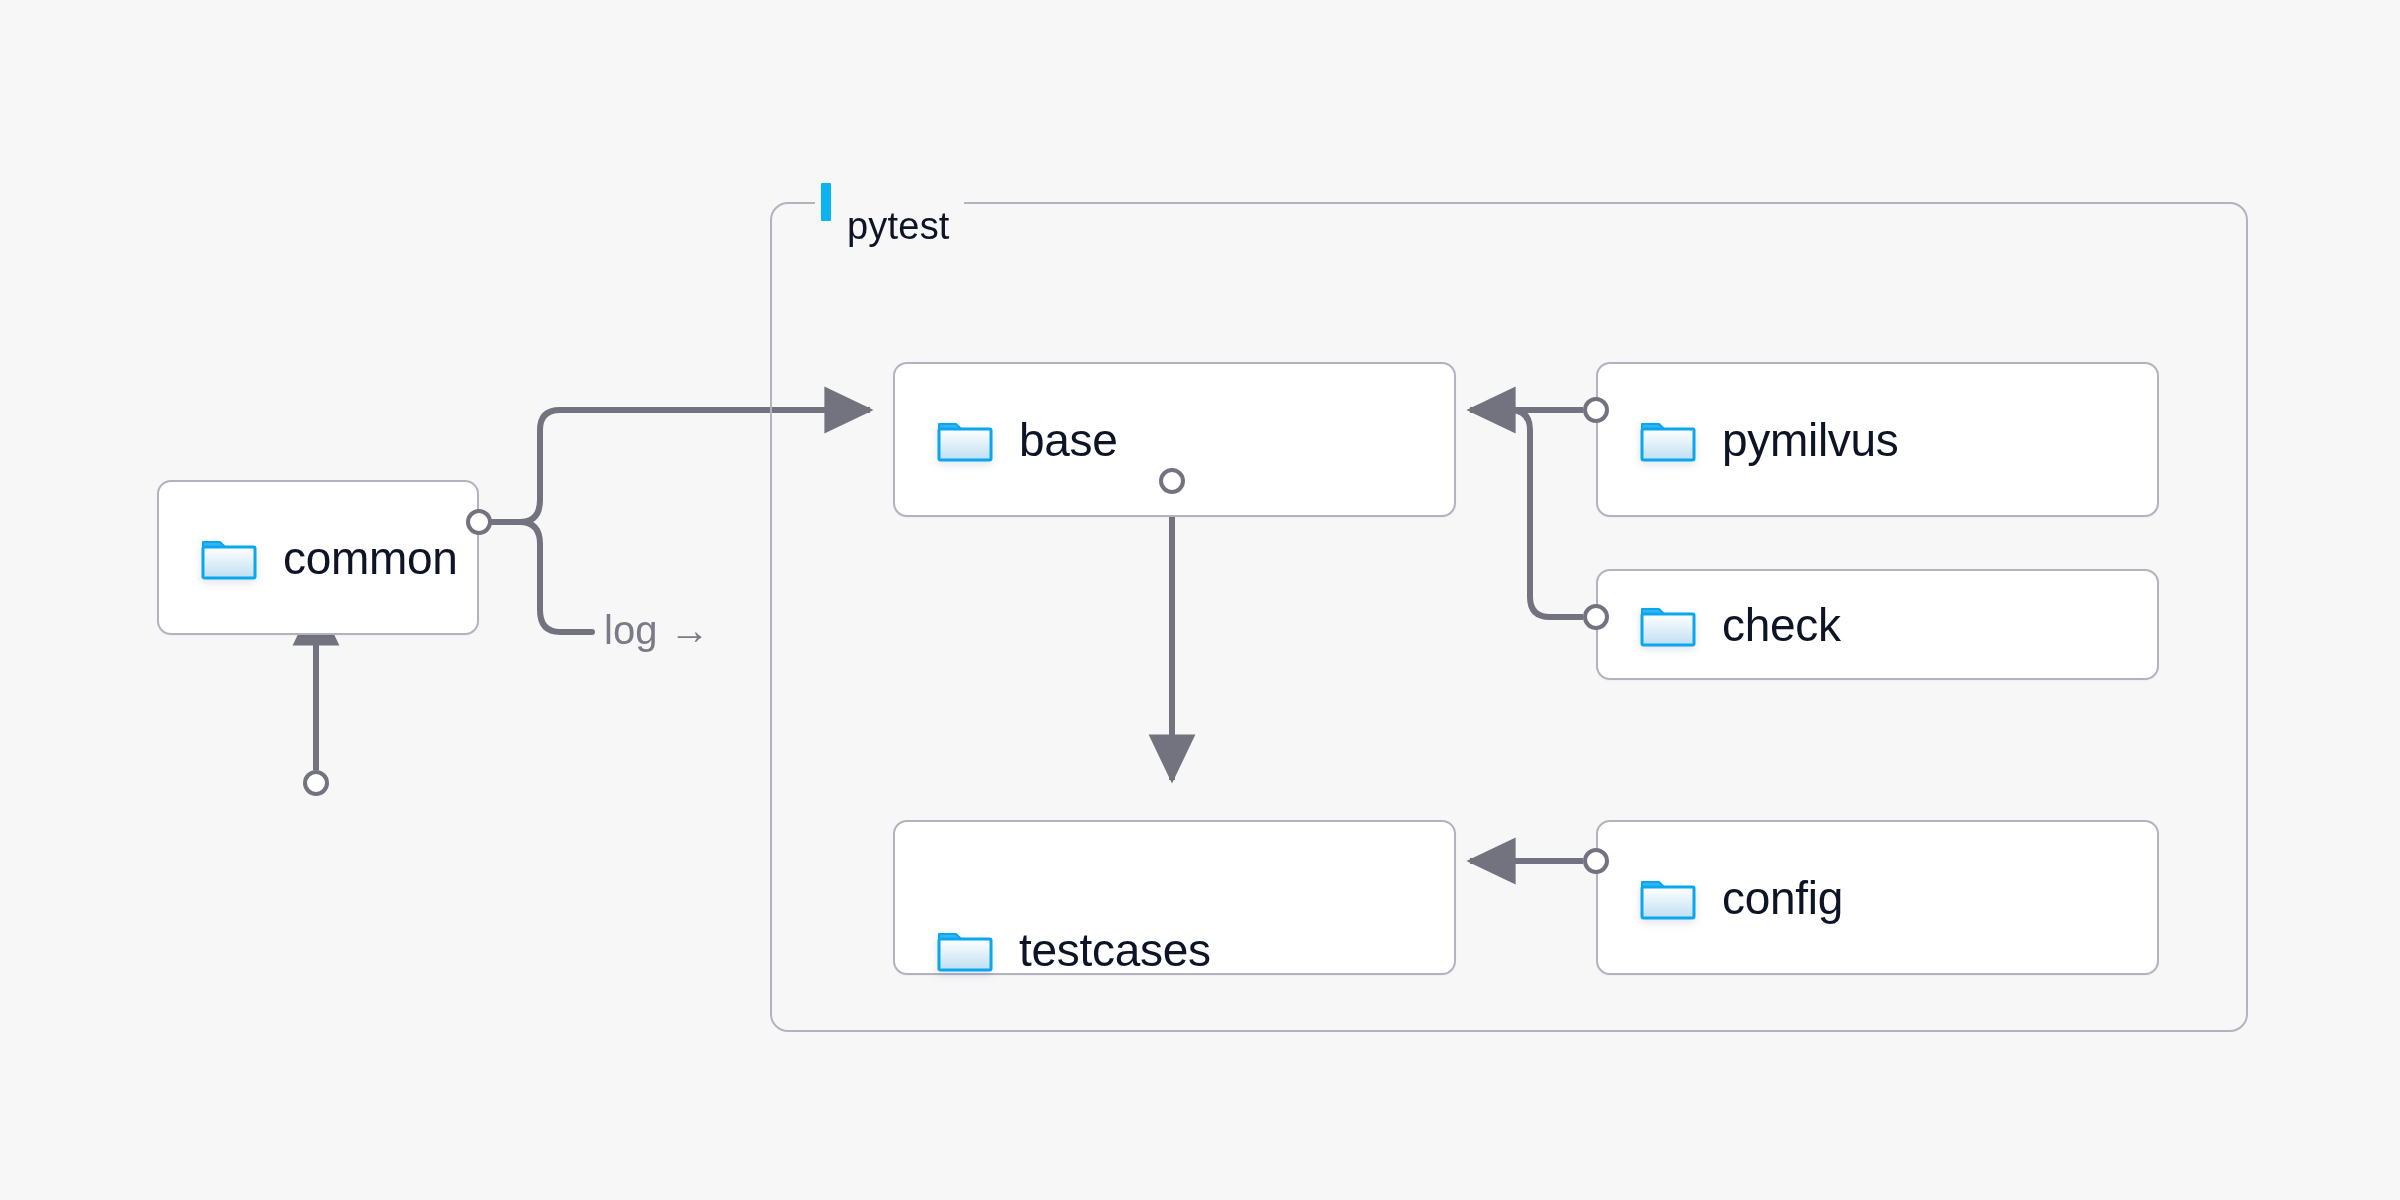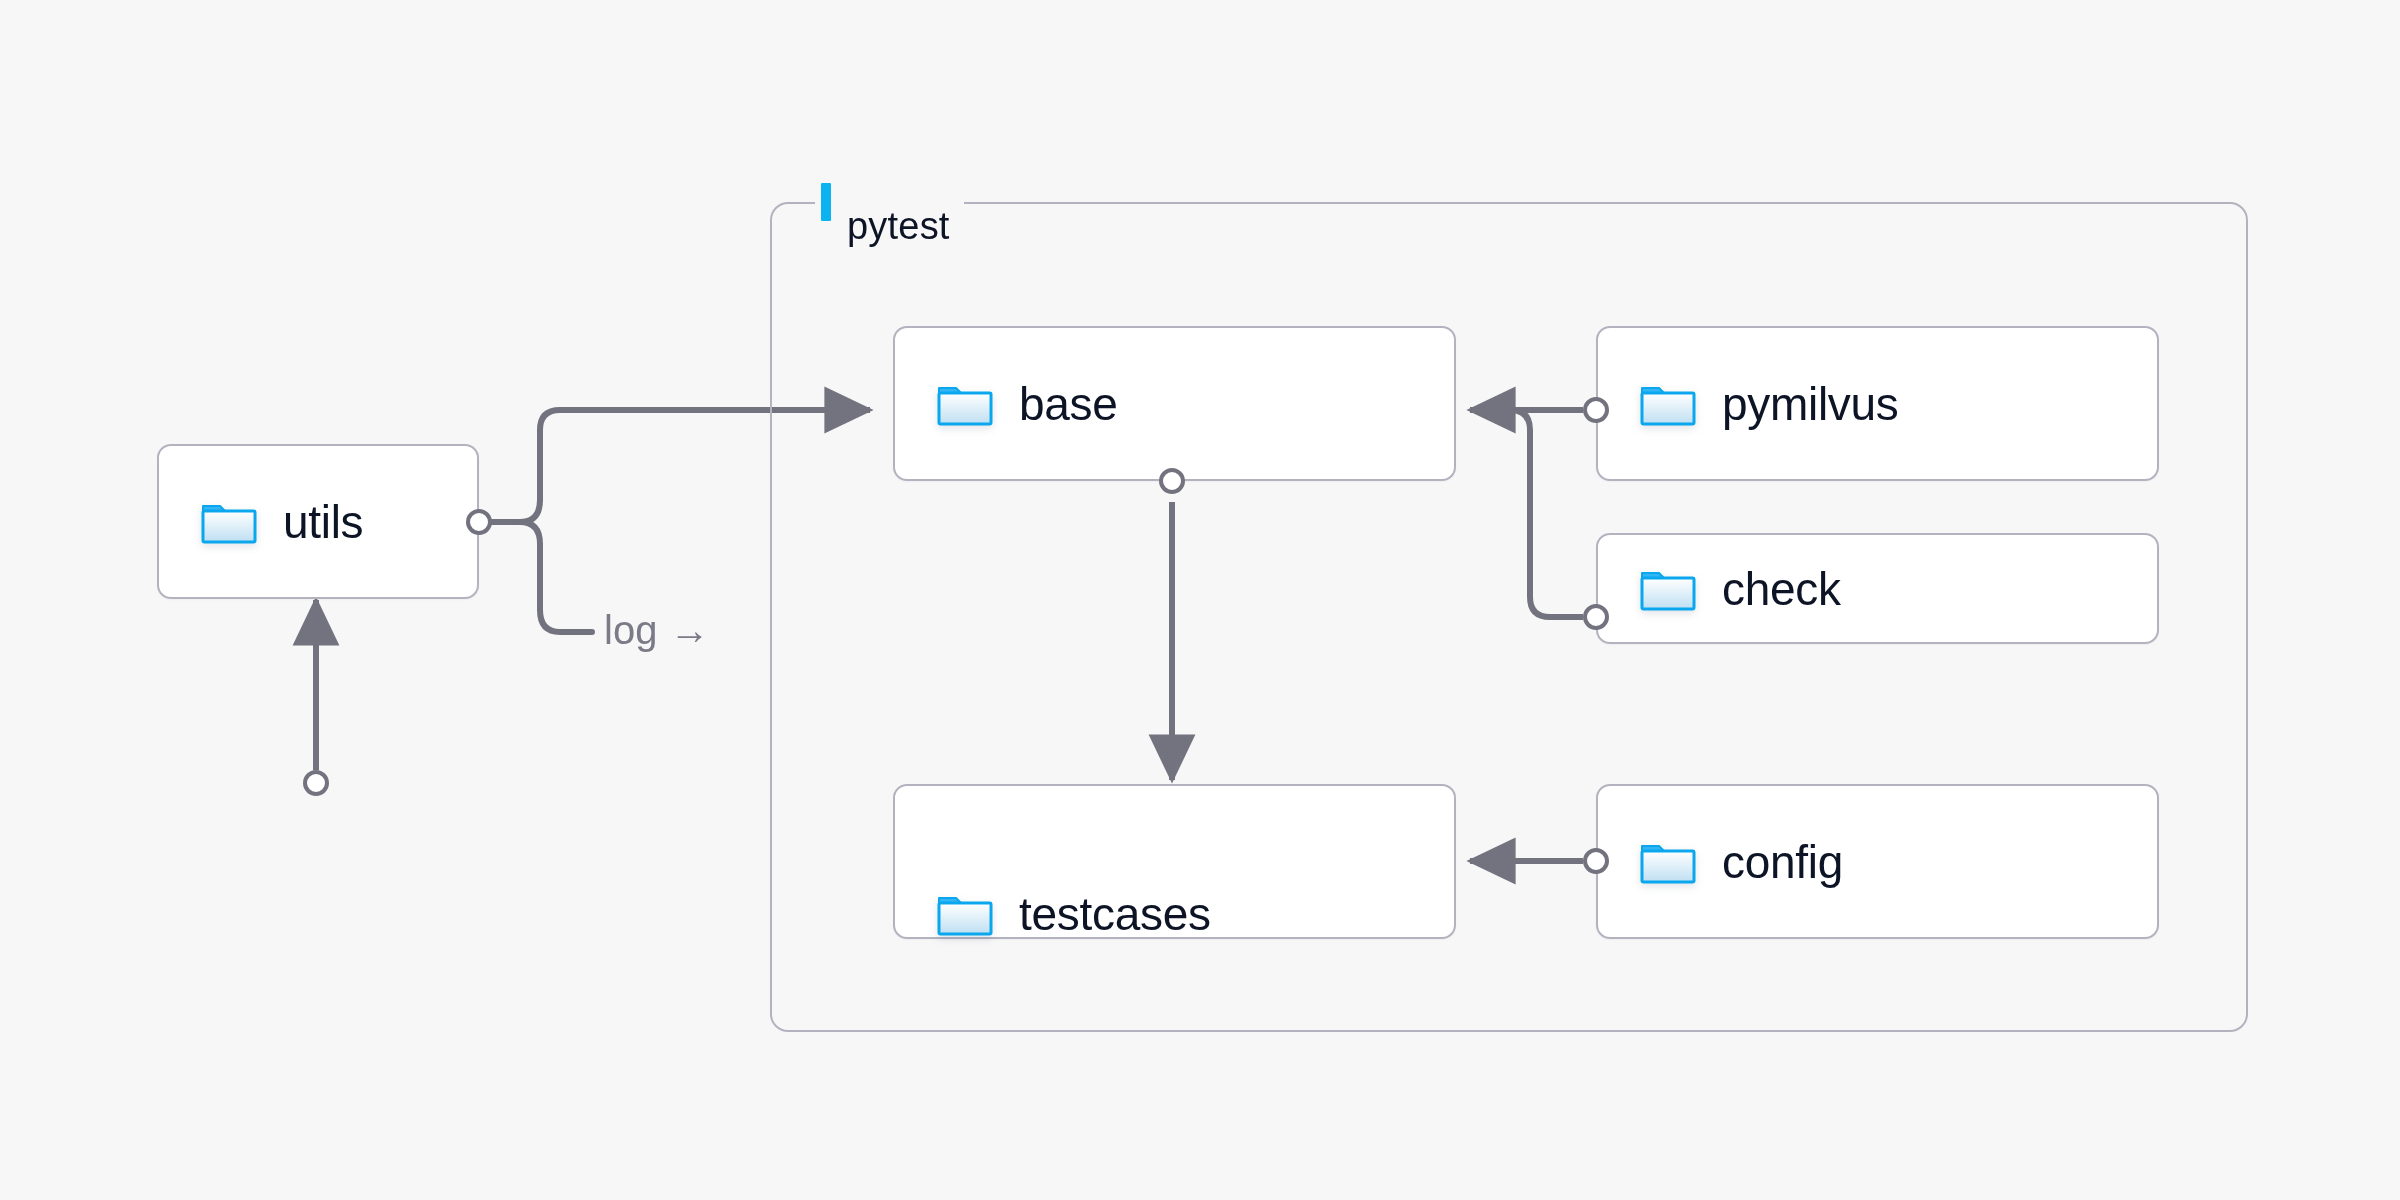--- a/index.html
+++ b/index.html
@@ -65,20 +65,21 @@
   
   .node {
     position: absolute;
     box-sizing: border-box;
     background: #ffffff;
     border: 2px solid #b3b3c0;
     border-radius: 14px;
     display: flex;
     align-items: center;
     box-shadow: 0 1px 2px rgba(20,20,40,0.04);
+    margin-top: 36px;
   }
   .node-inner {
     display: flex;
     align-items: center;
     gap: 26px;
     padding-left: 42px;
   }
   .node-label {
     font-size: 46px;
     color: #0d1426;
@@ -163,21 +164,21 @@
       <svg class="folder-icon" viewBox="0 0 56 46" xmlns="http://www.w3.org/2000/svg">
         <defs>
           <linearGradient id="fgrad-utils" x1="0" y1="0" x2="0" y2="1">
             <stop offset="0" stop-color="#ffffff"></stop>
             <stop offset="1" stop-color="#bfdff2"></stop>
           </linearGradient>
         </defs>
         <path d="M2,7 h17 l5,5 h30 v5 H2 Z" fill="#33b5f5" stroke="#0aa7ef" stroke-width="2" stroke-linejoin="round"></path>
         <rect x="2" y="12" width="52" height="31" rx="1.5" fill="url(#fgrad-utils)" stroke="#0aa7ef" stroke-width="3"></rect>
       </svg>
-      <span class="node-label">utils</span>
+      <span class="node-label">common</span>
     </div>
   </div>
   <div class="port" style="left:466px; top:509px;"></div>
 
   <div class="port" style="left:303px; top:770px;"></div>
 
   <div class="node" style="left:893px; top:326px; width:563px; height:155px;">
     <div class="node-inner">
       <svg class="folder-icon" viewBox="0 0 56 46" xmlns="http://www.w3.org/2000/svg">
         <defs>

